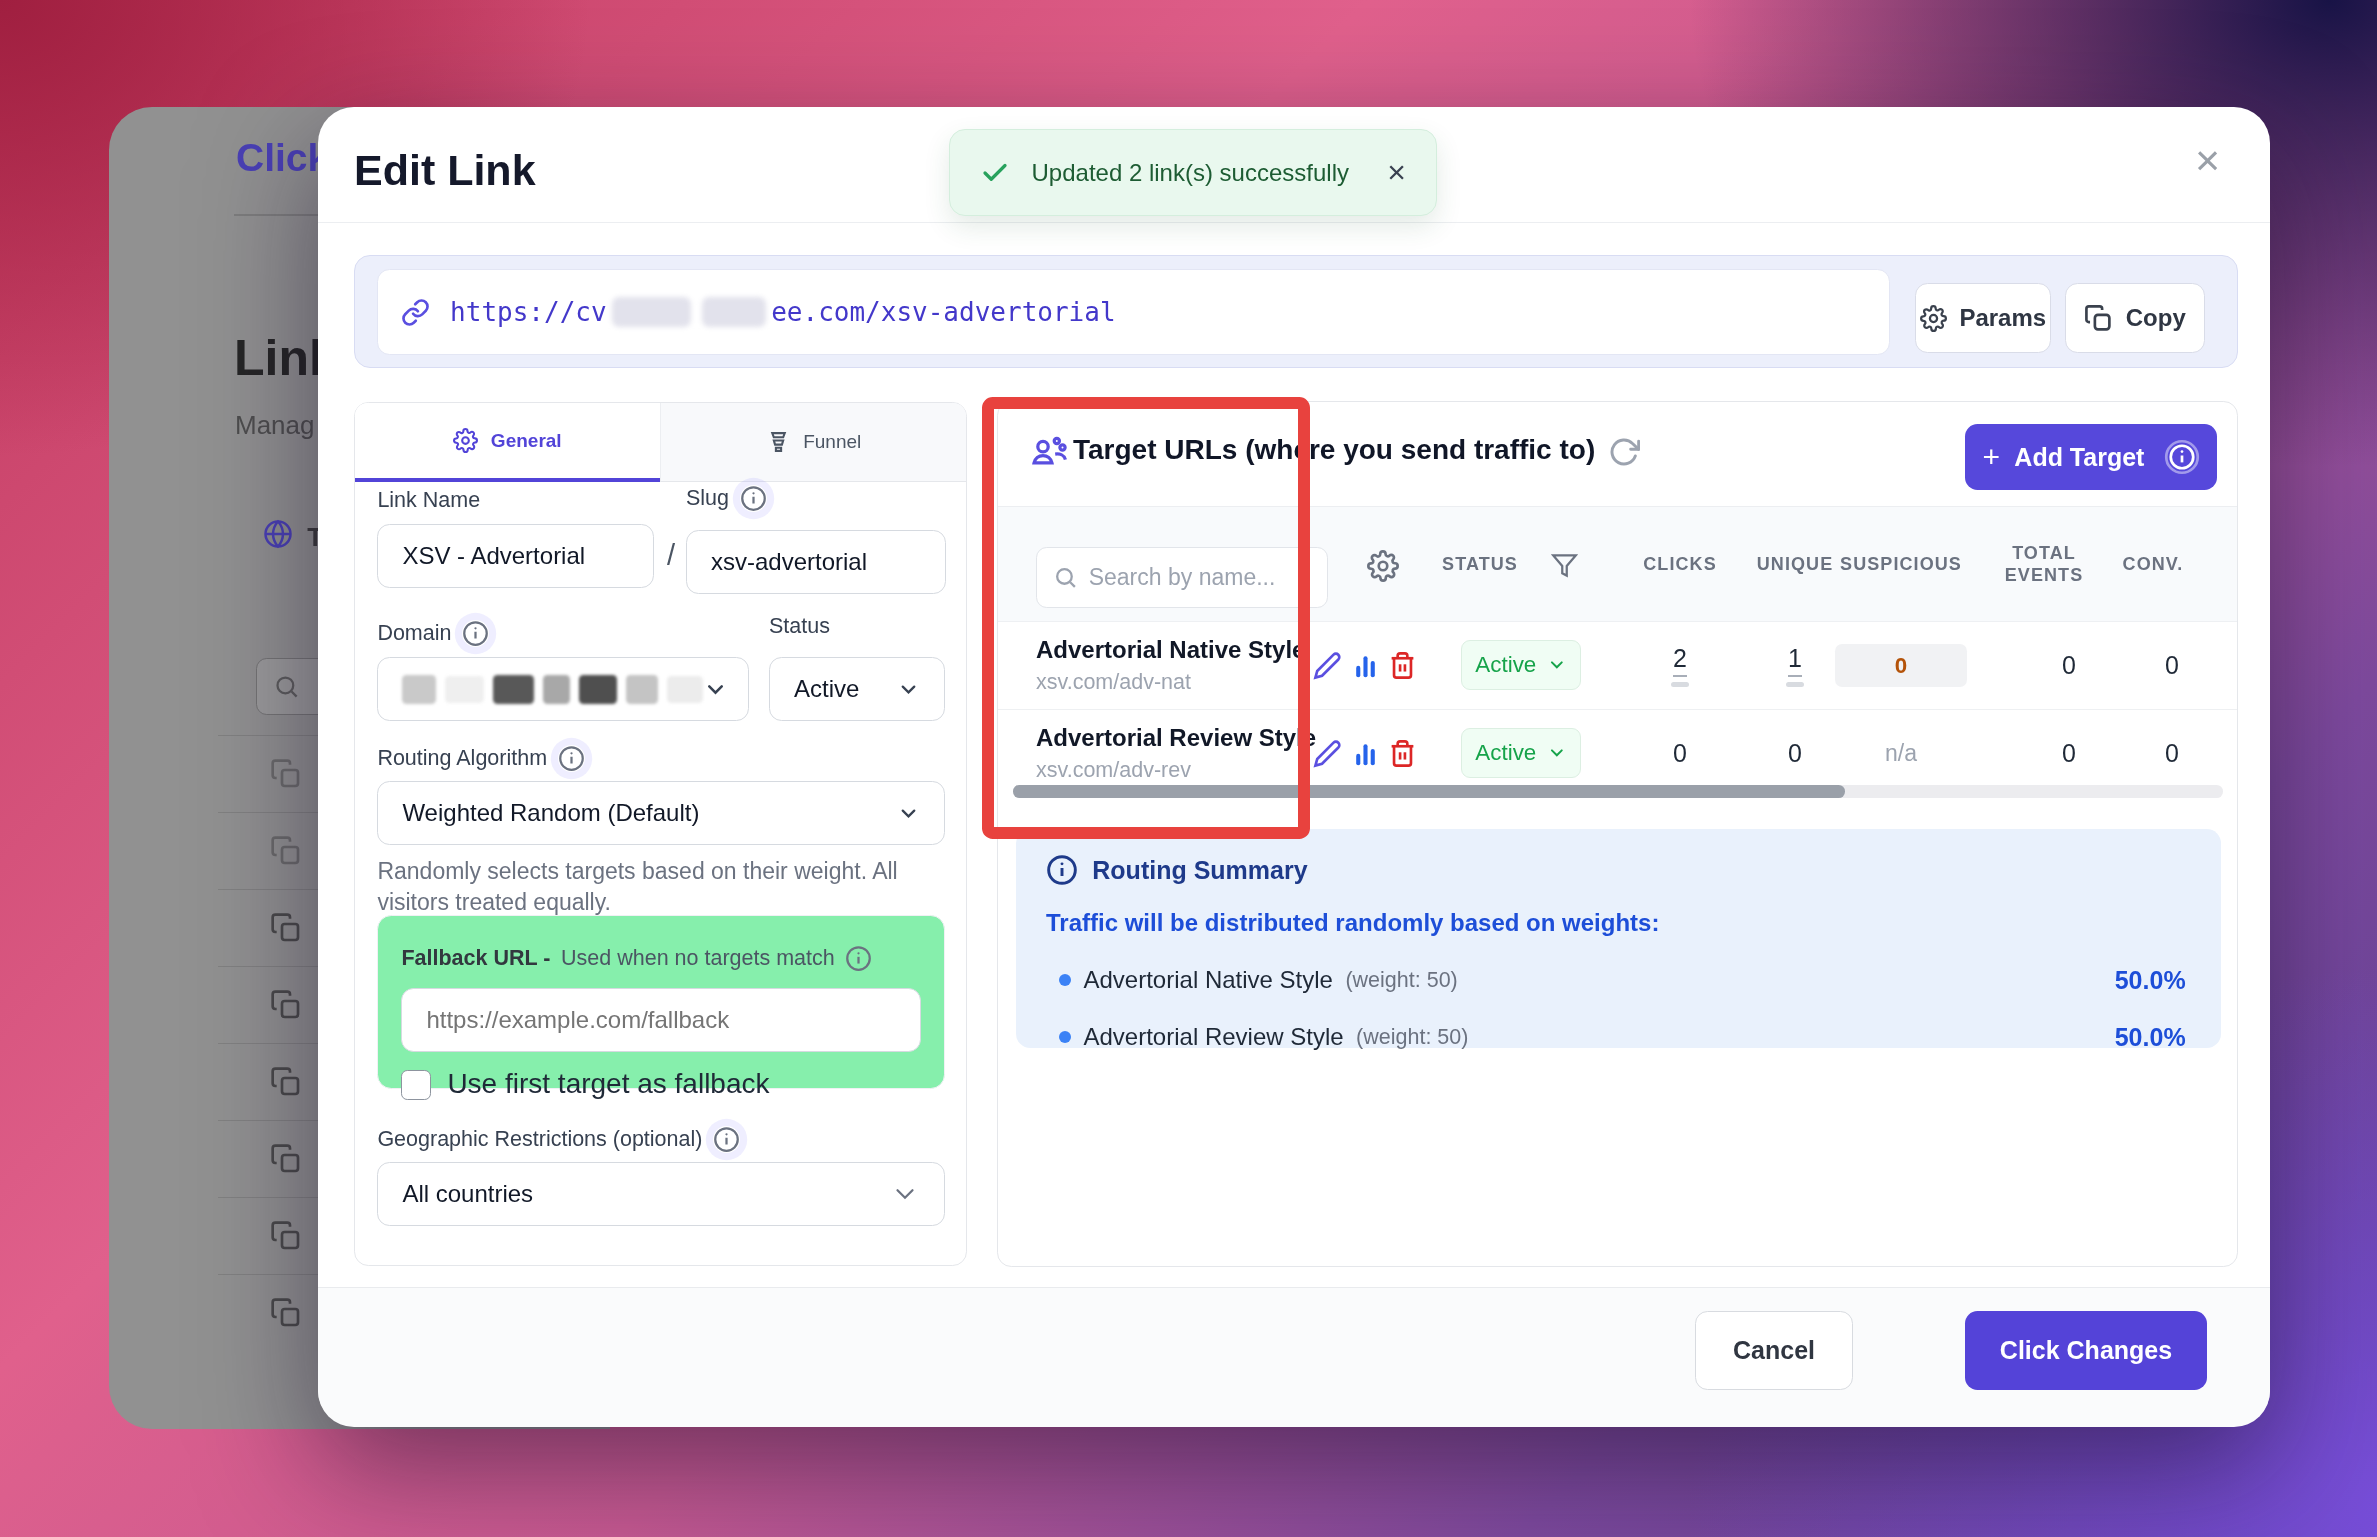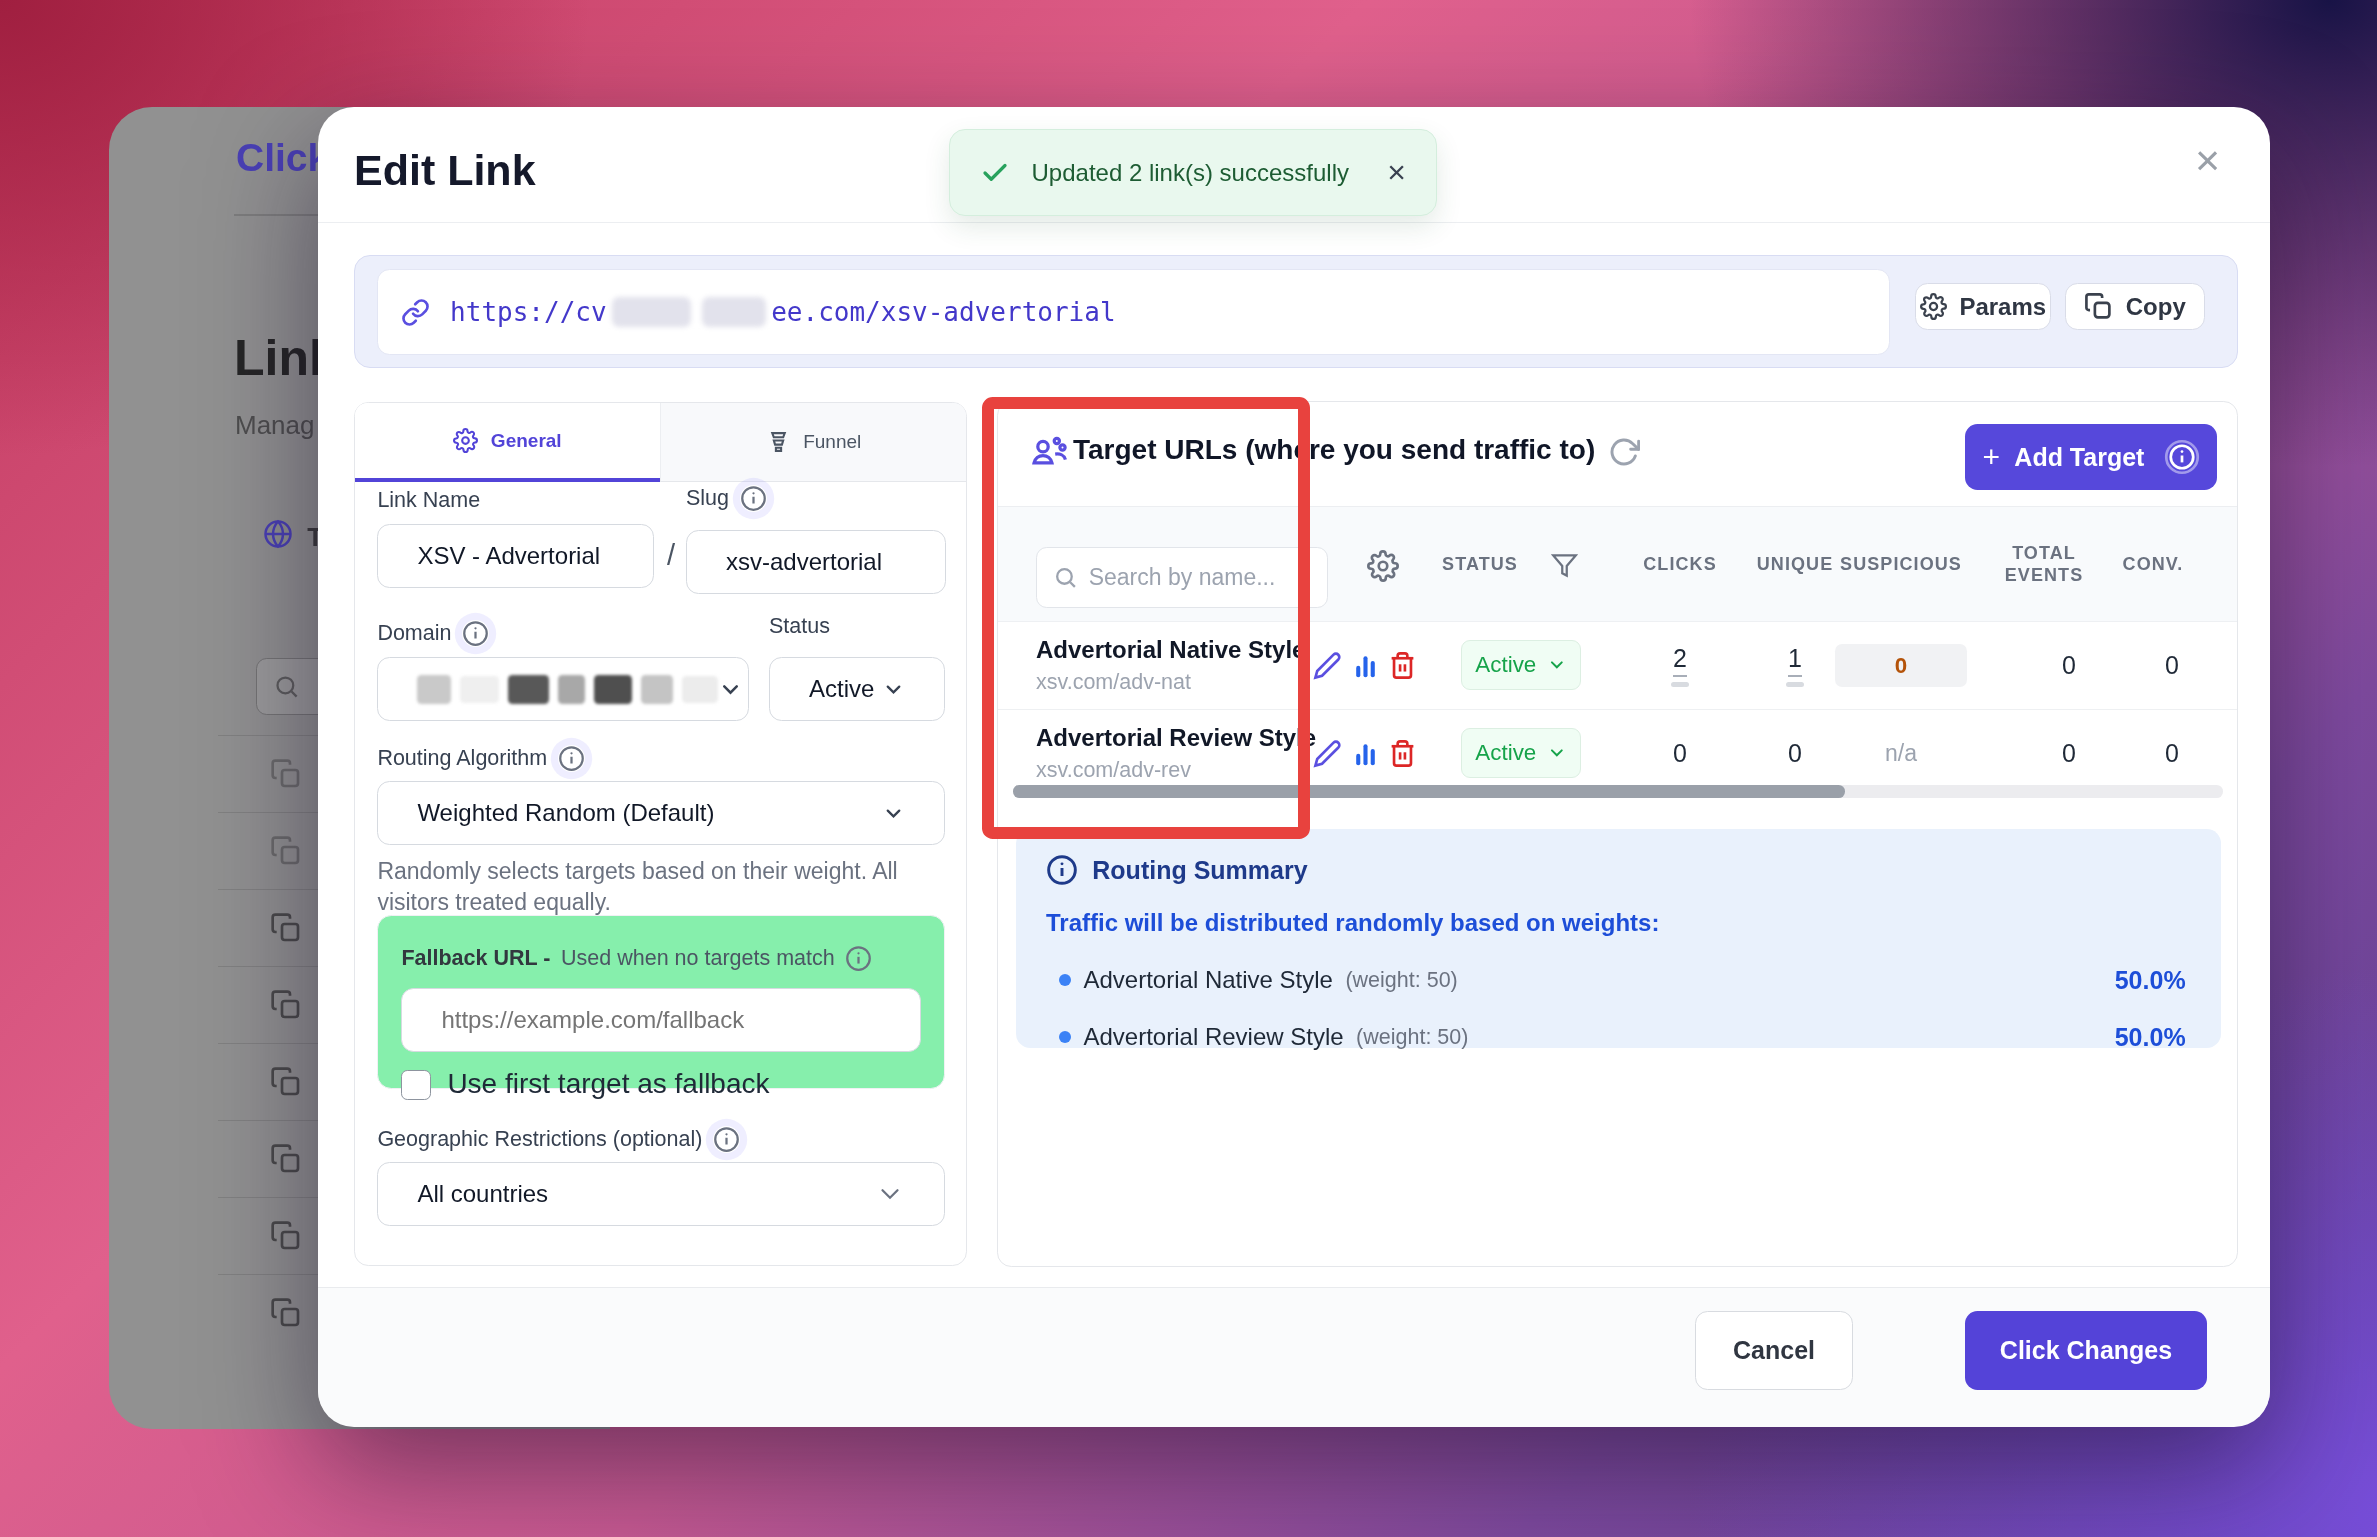--- a/index.html
+++ b/index.html
@@ -43,35 +43,35 @@
   .toast-msg { font-size:24px; font-weight:500; color:#1d5c33; flex:1; }
   .toast-close { font-size:32px; color:#394150; cursor:pointer; }
 
   
   .url-bar { left:36px; top:148px; width:1884px; height:113px; background:#ecEEfb; background:#eceffb;
     border:1.8px solid #d8dcf3; border-radius:16px; }
   .url-field { position:absolute; left:22.4px; top:13.4px; width:1513px; height:86px; background:#fff;
     border:1.8px solid #e3e6f4; border-radius:12.5px; display:flex; align-items:center; padding-left:23px; gap:19.7px; }
   .url-text { font-family:"DejaVu Sans Mono", monospace; font-size:26px; color:#4338ca; display:flex; align-items:center; }
   .blur-chip { display:inline-block; height:30px; border-radius:7.2px; background:#e2e2ec; filter:blur(2.7px); margin:0 5.4px; }
-  .pill-btn { position:absolute; top:27px; height:47px; background:#fff; border:1.8px solid #d9dce8; border-radius:12.5px;
+  .pill-btn { position:absolute; top:27px; height:70px; background:#fff; border:1.8px solid #d9dce8; border-radius:12.5px;
     display:flex; align-items:center; justify-content:center; gap:12.5px; font-size:24px; font-weight:600; color:#2f3643; cursor:pointer; }
   .btn-params { right:186px; width:136px; }
   .btn-copy { right:32px; width:140px; }
 
   
   .left-card { left:36px; top:295px; width:613px; height:864px; border:1.8px solid #e5e7eb; border-radius:14.3px; background:#fff; }
   .tabs { position:absolute; left:0; top:0; width:100%; height:79px; display:flex; border-radius:12.5px 12.5px 0 0; overflow:hidden; }
   .tab { flex:1; display:flex; align-items:center; justify-content:center; gap:12.5px; font-size:19px; cursor:pointer; }
   .tab.active { color:#5244d8; font-weight:600; border-bottom:4.5px solid #5244d8; background:#fff; }
   .tab.idle { color:#4b5563; background:#f8f9fb; border-bottom:1.8px solid #e5e7eb; border-left:1.8px solid #eceef1; }
 
   .form-label { font-size:21.5px; color:#374151; font-weight:500; display:flex; align-items:center; gap:10.7px; }
   .input, .select { border:1.8px solid #d6dae0; border-radius:12.5px; background:#fff; font-size:24px; color:#111827;
-    display:flex; align-items:center; padding:0 39px; height:64px; }
+    display:flex; align-items:center; padding:0 24px; height:64px; }
   input.input { width:100%; outline:none; font-family:"Liberation Sans", sans-serif; }
   .select { justify-content:space-between; cursor:pointer; }
   .chev { flex:none; }
   .hint { font-size:23px; color:#6b7280; line-height:1.35; }
 
   .fallback-box { position:absolute; left:22.4px; top:512px; width:568px; height:174px; background:#86efac;
     border:1.8px solid #f0f1f4; border-radius:14.3px; padding:29px 23px 0 23px; }
   .check-row { display:flex; align-items:flex-end; gap:16px; font-size:28px; color:#1f2937; margin-top:16px; }
   .checkbox { width:30px; height:30px; border:1.8px solid #8d949e; border-radius:6.3px; background:#fff; cursor:pointer; }
 

